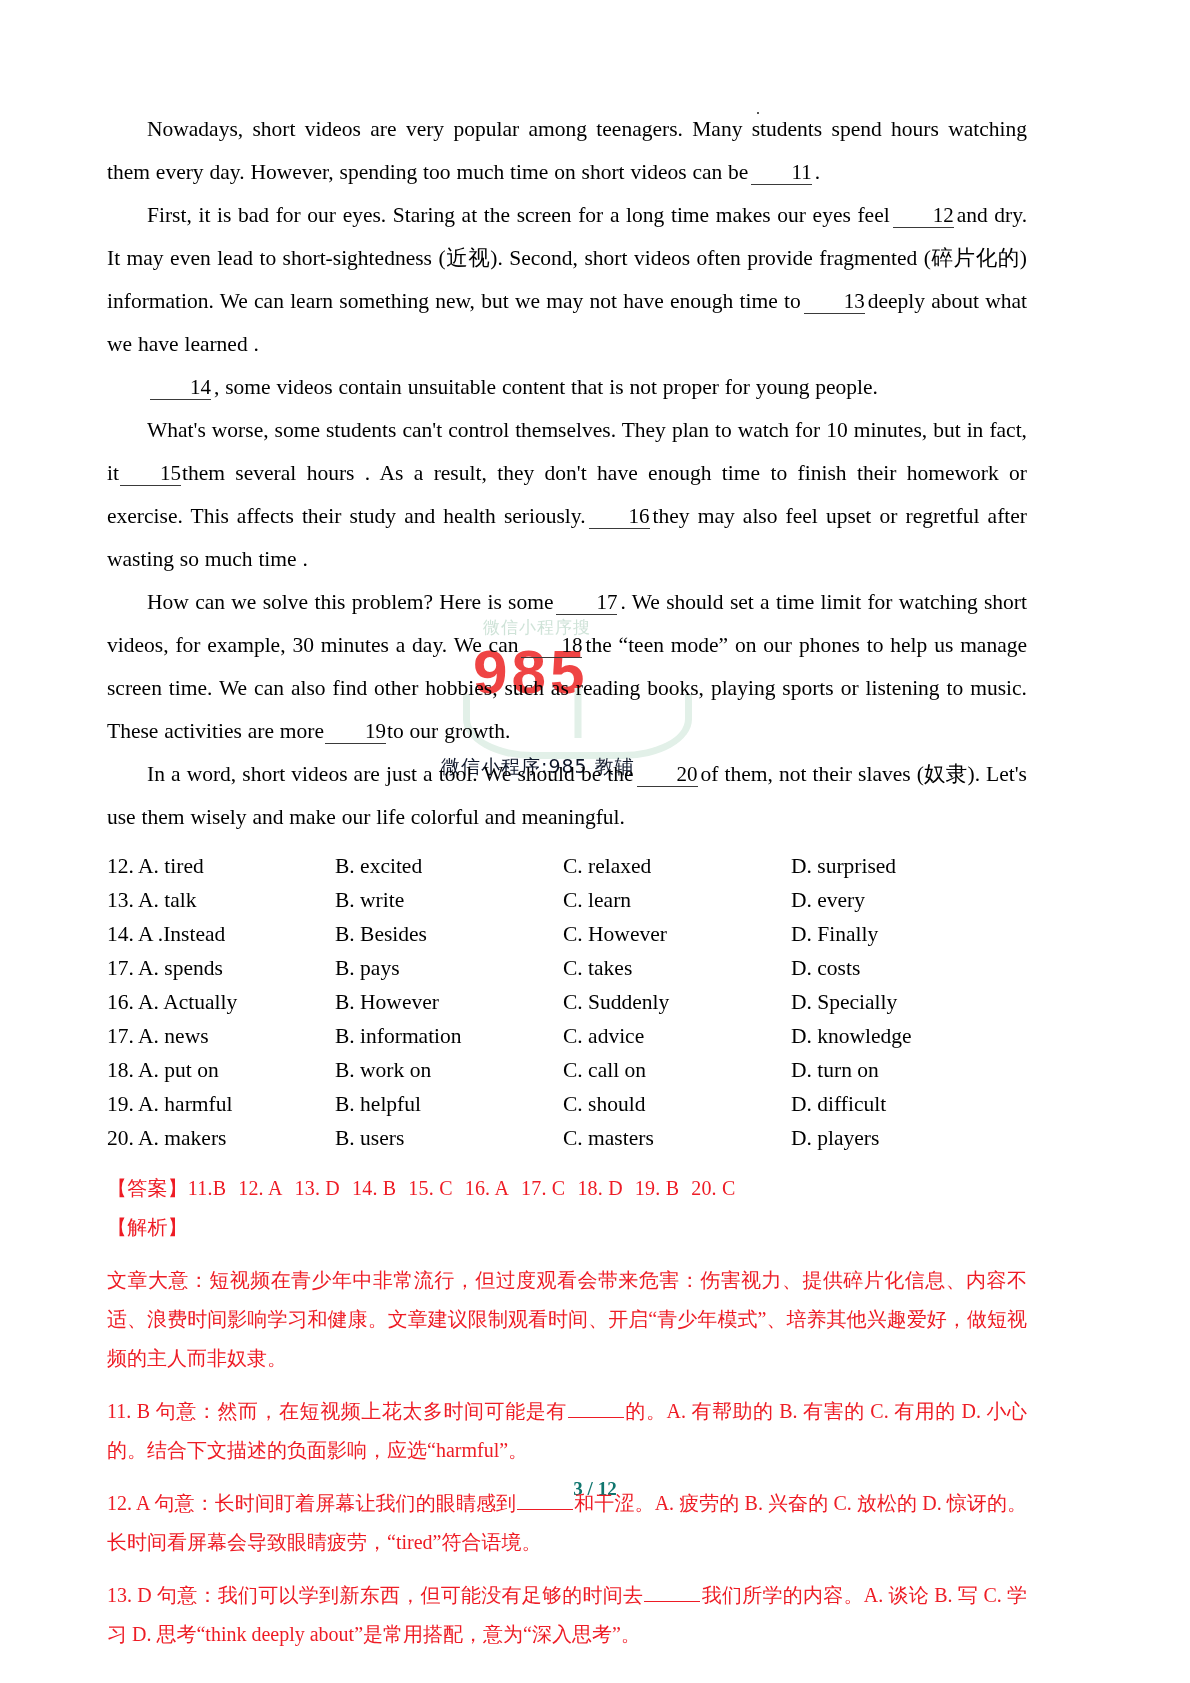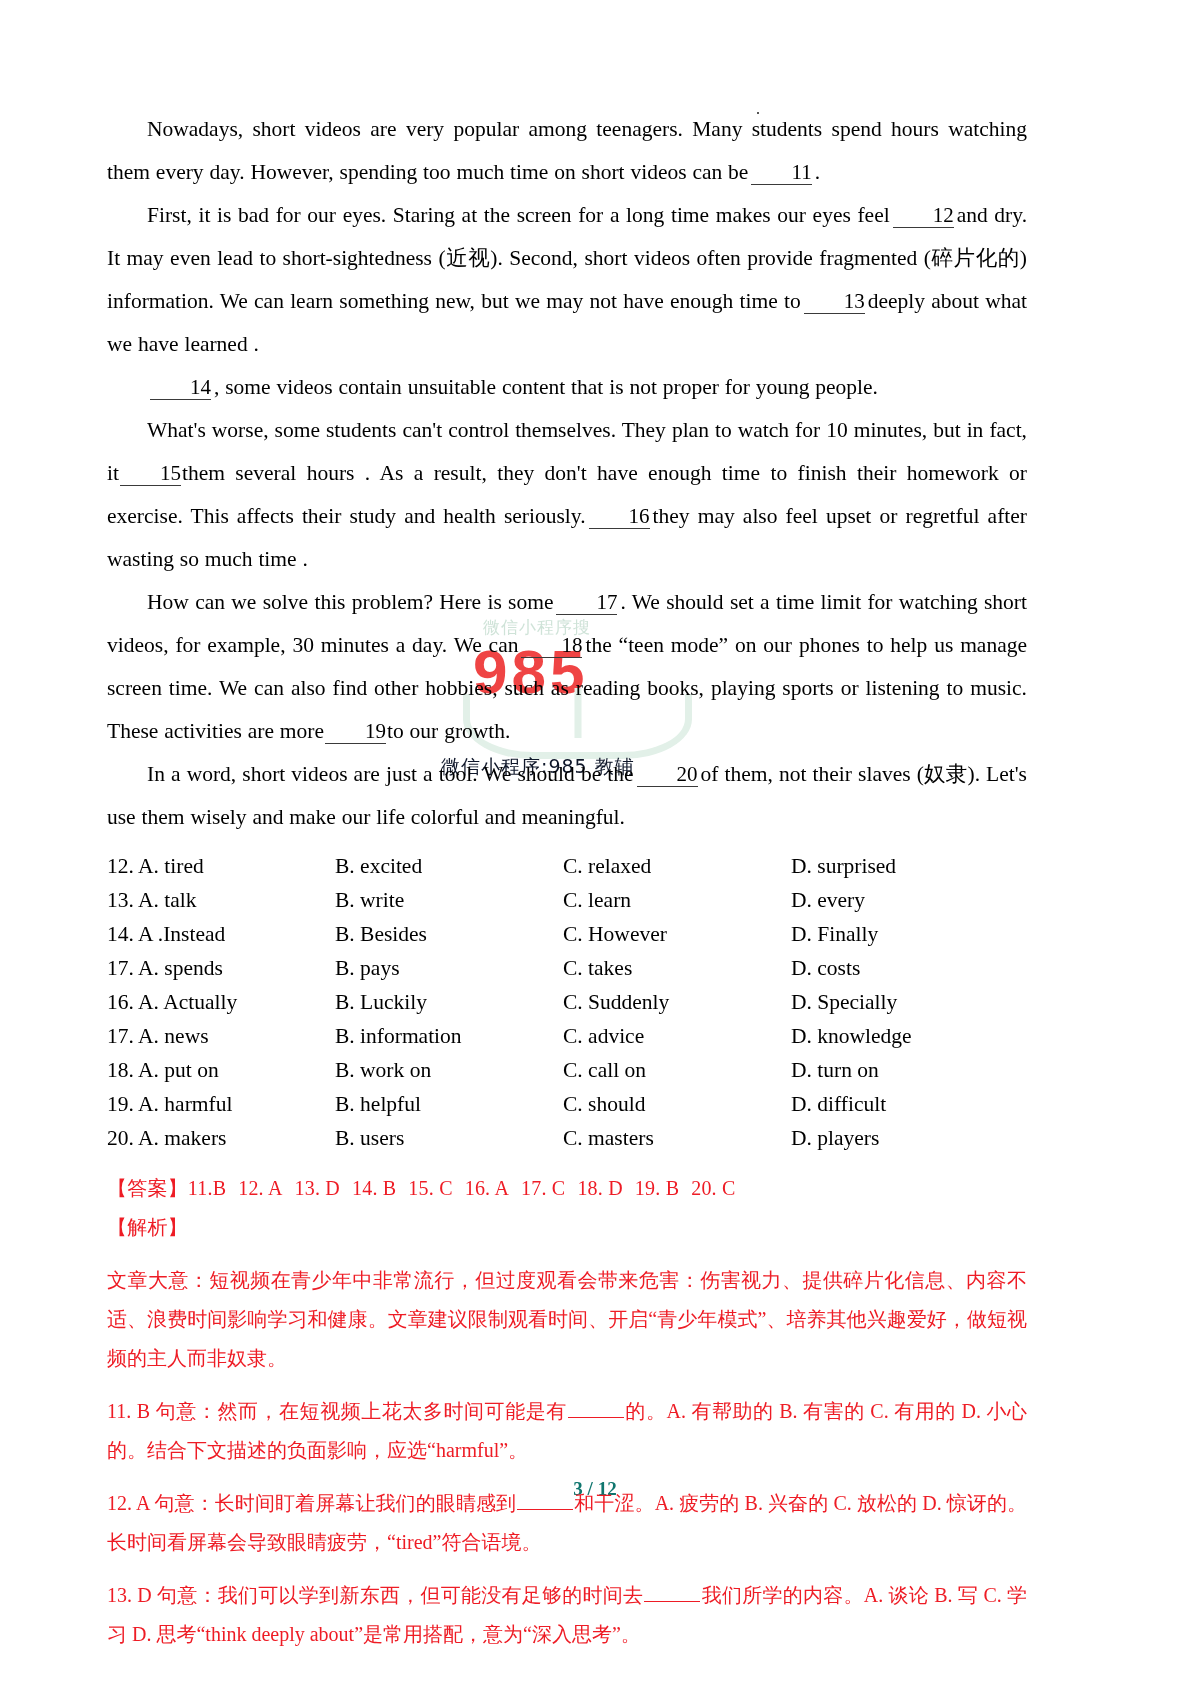--- a/index.html
+++ b/index.html
@@ -238,21 +238,21 @@
 
       <div class="opt-row">
         <span class="opt-a"><span>17.</span> <span>A. spends</span></span>
         <span class="opt-b">B. pays</span>
         <span class="opt-c">C. takes</span>
         <span class="opt-d">D. costs</span>
       </div>
 
       <div class="opt-row">
         <span class="opt-a"><span>16.</span> <span>A. Actually</span></span>
-        <span class="opt-b">B. Luckily</span>
+        <span class="opt-b">B. However</span>
         <span class="opt-c">C. Suddenly</span>
         <span class="opt-d">D. Specially</span>
       </div>
 
       <div class="opt-row">
         <span class="opt-a"><span>17.</span> <span>A. news</span></span>
         <span class="opt-b">B. information</span>
         <span class="opt-c">C. advice</span>
         <span class="opt-d">D. knowledge</span>
       </div>

